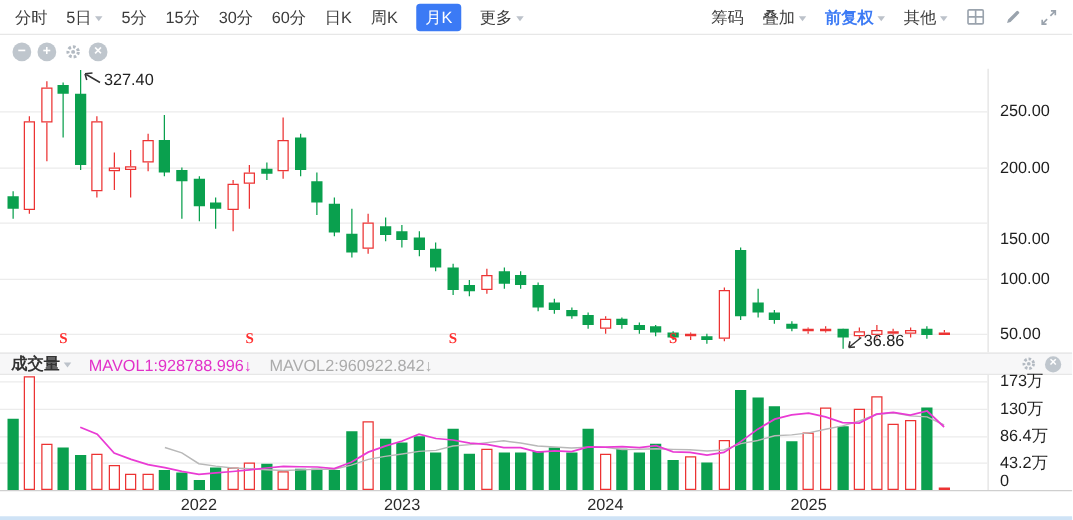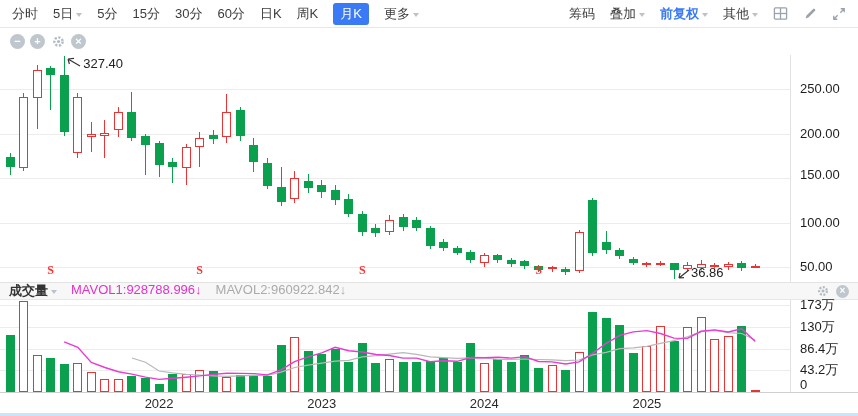--- a/index.html
+++ b/index.html
@@ -36,21 +36,21 @@
   .smark{position:absolute;width:12px;text-align:center;font:bold 12px "Liberation Serif",serif;}
   .anno{position:absolute;font-size:13px;color:#222;text-shadow:0 0 2px #fff;z-index:5;}
   
   #price-axis{position:absolute;left:790px;top:55px;width:68px;height:227px;border-left:1px solid #e2e2e2;box-sizing:border-box;}
   #vol-axis{position:absolute;left:790px;top:300px;width:68px;height:92px;border-left:1px solid #e2e2e2;box-sizing:border-box;}
   .alabel{position:absolute;left:9px;font-size:13px;color:#1e1e1e;}
   
   .volhead{position:absolute;left:0;top:282px;width:858px;height:18px;box-sizing:border-box;
            background:#f7f7f8;border-top:1px solid #e3e3e3;border-bottom:1px solid #e7e7e7;
            display:flex;align-items:center;justify-content:space-between;padding:0 9px;font-size:13px;}
-  .vhleft{display:flex;align-items:flex-start;gap:14px;}
+  .vhleft{display:flex;align-items:flex-end;gap:14px;}
   .vhname{color:#333;font-weight:bold;display:flex;align-items:center;gap:3px;cursor:pointer;}
   .vhvol{color:#5a5a5a;}
   .vhma1{color:#e231c9;}
   .vhma2{color:#ababab;}
   .vhicons{display:flex;align-items:center;gap:5px;}
   
   #xaxis{position:absolute;left:0;top:392px;width:858px;height:21px;border-top:1px solid #cfcfcf;box-sizing:border-box;background:#fff;}
   .ylabel{position:absolute;top:3px;width:48px;text-align:center;font-size:13px;color:#2a2a2a;}
   #scrollbar{position:absolute;left:0;top:413px;width:858px;height:3px;background:#cfe3f6;}
   svg{display:block;}
@@ -275,21 +275,21 @@
       <div style="position: absolute; left: 675.95px; top: 212.695px; z-index: 5;">
         <svg width="14" height="11" viewBox="0 0 14 11">
           <path d="M13 1 L3 9 M3 9l5-0.4 M3 9l1-5" stroke="#333" stroke-width="1.2" fill="none"></path>
         </svg>
       </div>
       <div class="anno" style="left: 690.95px; top: 208.695px;">36.86</div>
     </div>
   <div id="price-axis">
       <div class="alabel" style="top: 26px;">250.00</div>
       <div class="alabel" style="top: 70.5px;">200.00</div>
-      <div class="alabel" style="top: 112px;">150.00</div>
+      <div class="alabel" style="top: 128px;">150.00</div>
       <div class="alabel" style="top: 159.5px;">100.00</div>
       <div class="alabel" style="top: 204px;">50.00</div>
     </div>
 
   <div class="volhead">
     <div class="vhleft">
       <span class="vhname">
           <span>成交量</span>
           <span class="caret"></span>
         </span>

